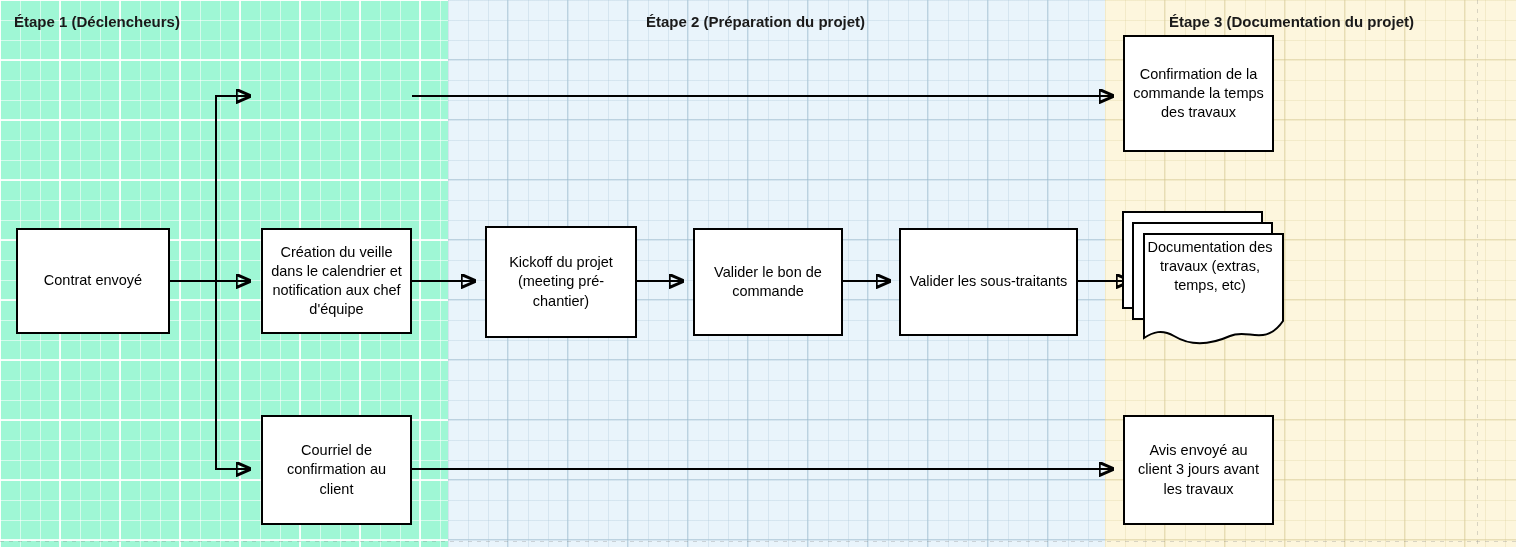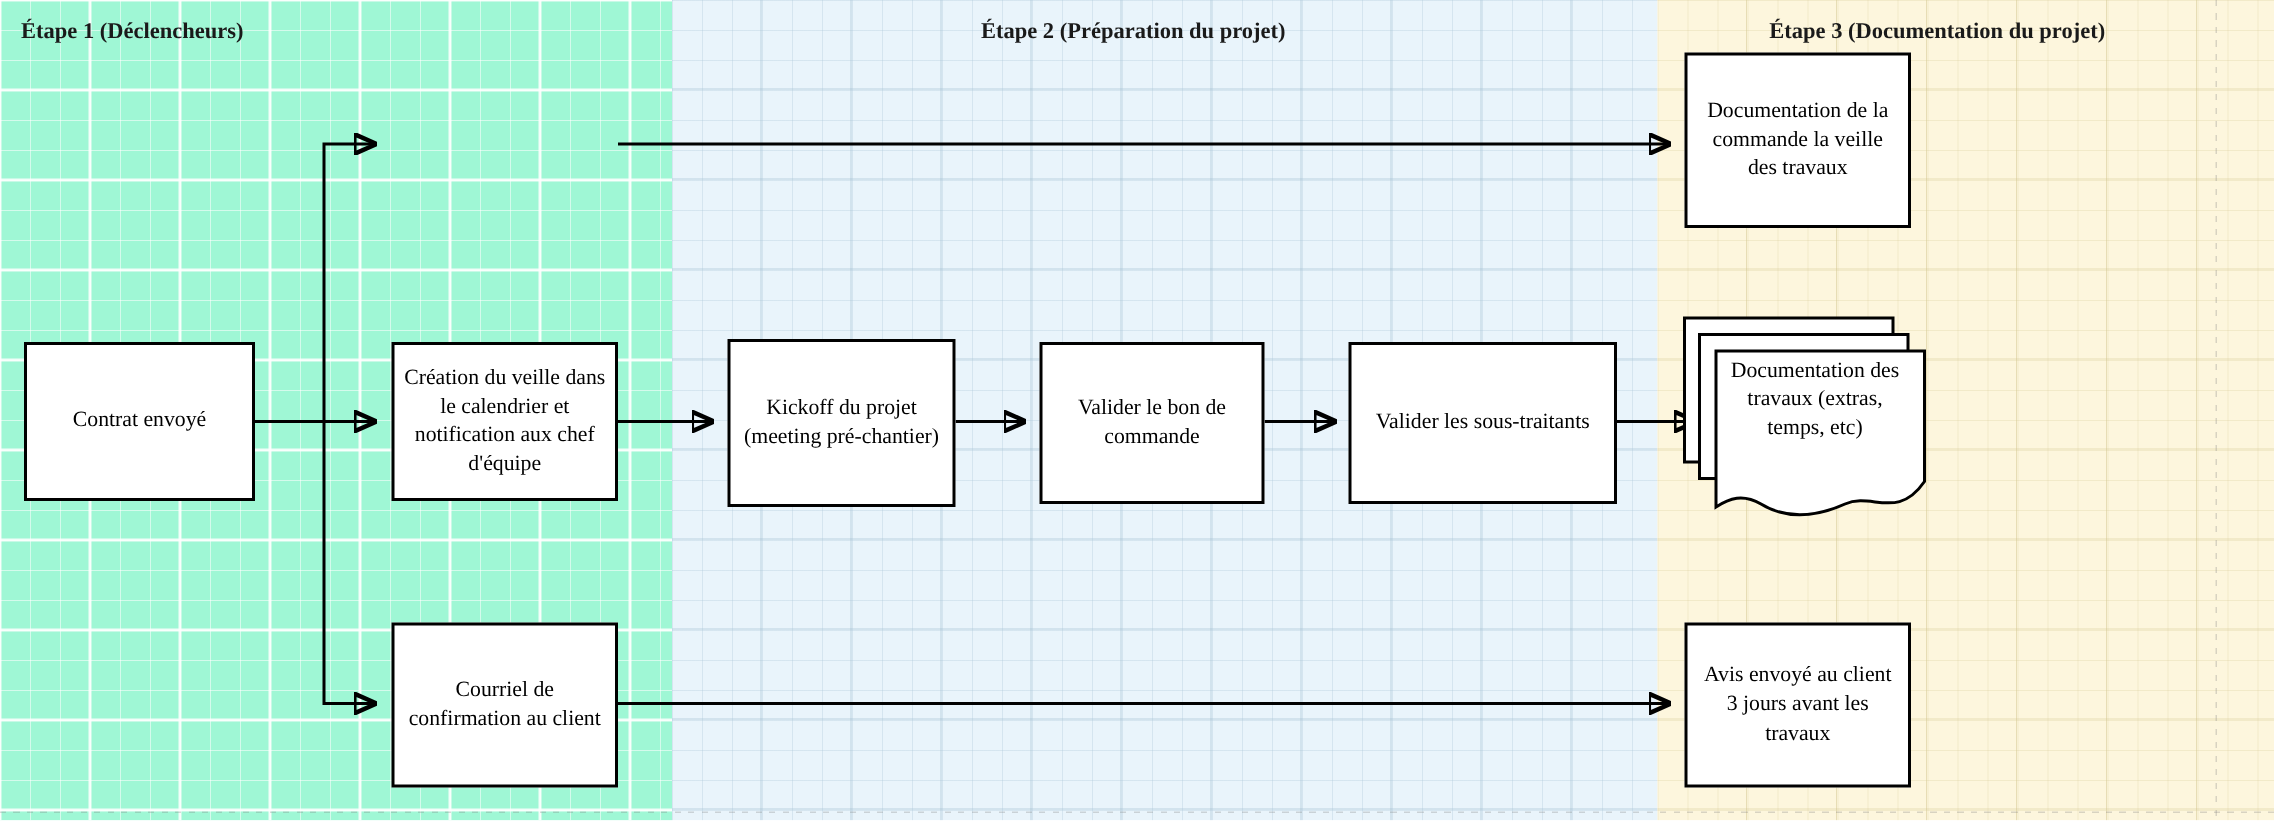--- a/index.html
+++ b/index.html
@@ -5,21 +5,21 @@
   html, body {
     margin: 0;
     padding: 0;
     background: #ffffff;
   }
   #canvas {
     position: relative;
     width: 1516px;
     height: 547px;
     overflow: hidden;
-    font-family: Liberation Serif, serif;
+    font-family: Liberation Sans, sans-serif;
     background: #ffffff;
   }
   .band {
     position: absolute;
     top: 0;
     height: 547px;
   }
   .band-grid {
     position: absolute;
     inset: 0;
@@ -173,21 +173,21 @@
 
   <div class="node" id="node-valider-bon" style="left:693px; top:228px; width:150px; height:108px;">
     <span>Valider le bon de commande</span>
   </div>
 
   <div class="node" id="node-valider-st" style="left:899px; top:228px; width:179px; height:108px;">
     <span>Valider les sous-traitants</span>
   </div>
 
   <div class="node" id="node-confirmation" style="left:1123px; top:35px; width:151px; height:117px;">
-    <span>Documentation de la commande la veille des travaux</span>
+    <span>Confirmation de la commande la temps des travaux</span>
   </div>
 
   <div class="docstack" id="node-documentation" style="left:1120px; top:208px; width:165px; height:140px;">
     <svg width="165" height="140" viewBox="0 0 165 140">
       <path d="M 3 4 H 142 V 100 H 3 Z" fill="#ffffff" stroke="#000000" stroke-width="2"></path>
       <path d="M 13 15 H 152 V 111 H 13 Z" fill="#ffffff" stroke="#000000" stroke-width="2"></path>
       <path d="M 24 26 H 163 V 113 C 145 139 128 120 110 128 C 92 136 72 139 54 128 C 42 121 33 124 24 130 Z" fill="#ffffff" stroke="#000000" stroke-width="2"></path>
     </svg>
     <div class="doclabel">Documentation des travaux (extras, temps, etc)</div>
   </div>

